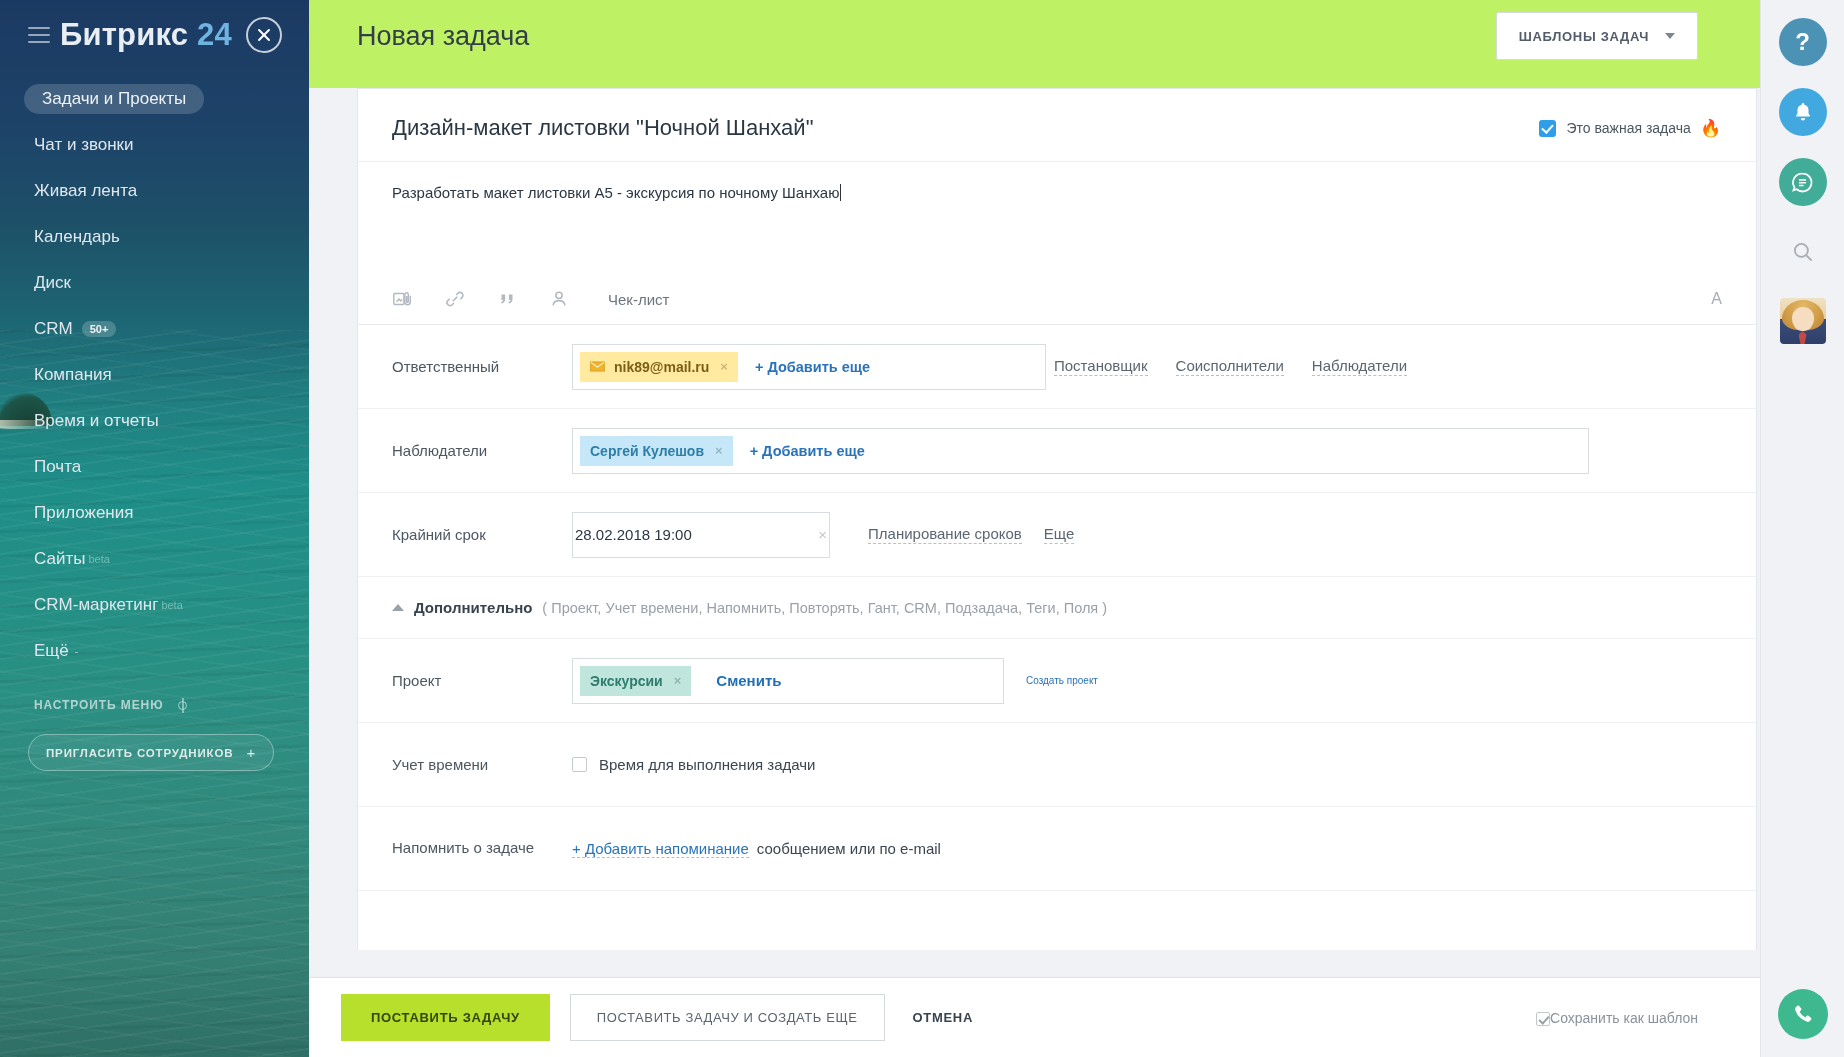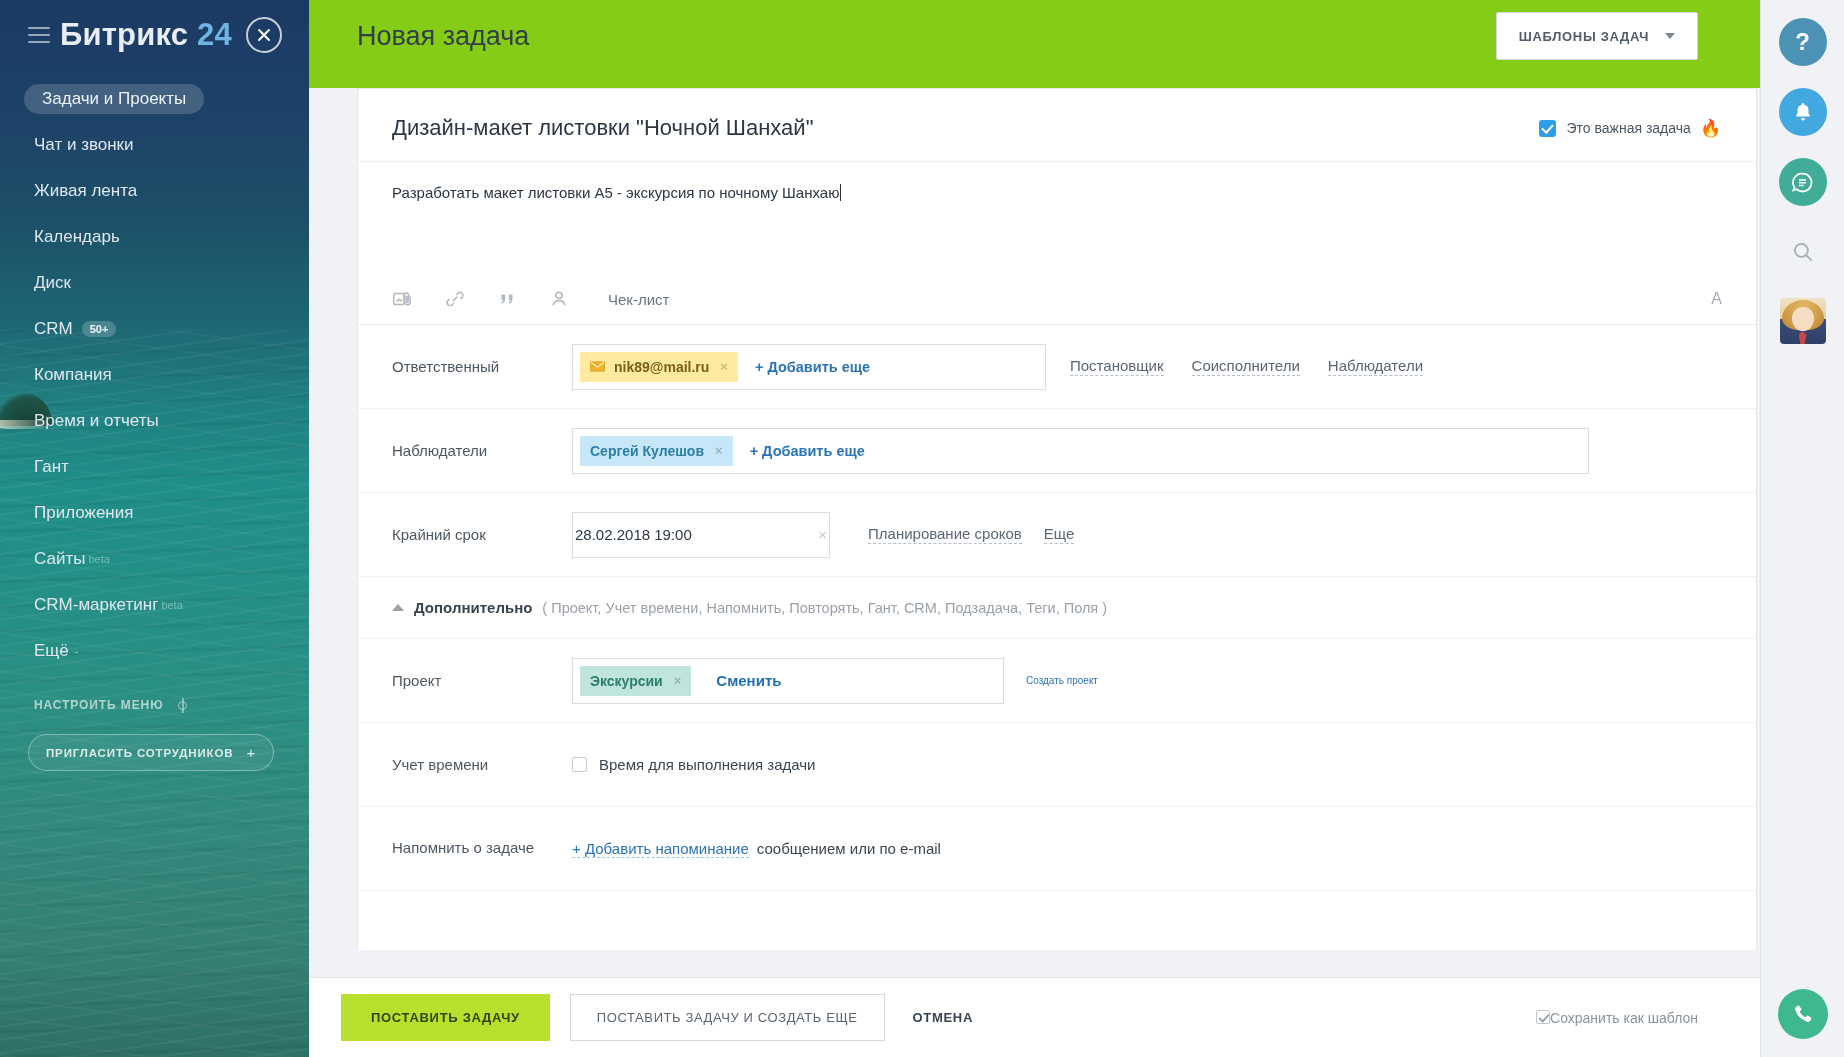--- a/index.html
+++ b/index.html
@@ -95,21 +95,21 @@
     padding: 9px 17px; color: rgba(255,255,255,.82);
     font-size: 11.5px; font-weight: bold; letter-spacing: .85px; cursor: pointer;
     background: rgba(255,255,255,.06); text-transform: uppercase;
   }
   .invite-btn .plus { font-size: 15px; font-weight: normal; }
 
   
   .main { flex: 1; position: relative; background: #f0f2f5; height: 1057px; overflow: hidden; }
   .topbar {
     height: 88px; display: flex; align-items: center; justify-content: space-between;
-    padding: 0 62px 16px 48px; background: #84cc16;
+    padding: 0 62px 16px 48px; background: #bef264;
   }
   .page-title { font-size: 27px; color: #333e48; font-weight: normal; }
   .tpl-btn {
     border: 1px solid #d5d9de; background: #fff; border-radius: 2px;
     padding: 0 22px; height: 48px; display: flex; align-items: center; gap: 16px;
     font-size: 13px; font-weight: bold; letter-spacing: .7px; color: #535c69;
     cursor: pointer; text-transform: uppercase;
   }
   .chev { border-left: 5px solid transparent; border-right: 5px solid transparent; border-top: 6px solid #7d8791; }
 
@@ -167,21 +167,21 @@
     font-size: 14px; font-weight: bold; margin: 0 7px;
   }
   .token.yellow { background: #ffeaa0; color: #7a5f16; }
   .token.blue { background: #c5e7f7; color: #2e7ea8; }
   .token.green { background: #bfe5dd; color: #2e7d6d; }
   .token .x { color: rgba(0,0,0,.22); font-size: 13px; margin-left: 2px; cursor: pointer; }
   .env { width: 15px; height: 11px; display: block; }
   .add-more { color: #2a73b8; font-size: 14.5px; font-weight: bold; cursor: pointer; white-space: nowrap; padding: 0 10px; }
   .link-change { color: #1f6fb8; font-size: 15px; font-weight: bold; cursor: pointer; padding-left: 18px; }
 
-  .dashed-links { display: flex; gap: 28px; margin-left: 24px; }
+  .dashed-links { display: flex; gap: 28px; margin-left: 8px; }
   .dashed {
     font-size: 15px; color: #5c6672; border-bottom: 1px dashed #b9bfc6;
     cursor: pointer; padding-bottom: 1px;
   }
   .plain-link { color: #2a73b8; font-size: 10px; cursor: pointer; margin-left: 22px; }
 
   .date-input {
     border: 1px solid #d9dde1; background: #fff; height: 46px; width: 258px;
     display: flex; align-items: center; justify-content: space-between;
     padding: 0 2px; font-size: 15px; color: #2b3744; cursor: text;
@@ -217,21 +217,21 @@
   }
   .btn-outline {
     background: #fff; border: 1px solid #d5d9de; color: #5a646f; font-size: 13px;
     letter-spacing: .6px; height: 47px; padding: 0 26px; margin-left: 20px; cursor: pointer;
     text-transform: uppercase;
   }
   .btn-text {
     background: none; border: none; color: #39434e; font-size: 13px; font-weight: bold;
     letter-spacing: .7px; margin-left: 28px; cursor: pointer; text-transform: uppercase;
   }
-  .save-tpl { margin-left: auto; display: flex; align-items: flex-start; font-size: 14px; color: #8a929b; }
+  .save-tpl { margin-left: auto; display: flex; align-items: flex-end; font-size: 14px; color: #8a929b; }
   .cb-grey {
     width: 14px; height: 14px; border: 1px solid #c2c7cc; border-radius: 2px; background: #fff;
     position: relative; flex: 0 0 14px; cursor: pointer;
   }
   .cb-grey:after {
     content: ""; position: absolute; left: 4px; top: 1px; width: 4px; height: 8px;
     border: solid #9aa1a9; border-width: 0 2px 2px 0; transform: rotate(42deg);
   }
 
   
@@ -312,21 +312,21 @@
           <span>CRM</span>
           <span class="badge-50">50+</span>
         </div>
         <div class="nav-item">
           <span>Компания</span>
         </div>
         <div class="nav-item">
           <span>Время и отчеты</span>
         </div>
         <div class="nav-item">
-          <span>Гант</span>
+          <span>Почта</span>
         </div>
         <div class="nav-item">
           <span>Приложения</span>
         </div>
         <div class="nav-item">
           <span>Сайты</span>
           <span class="beta">beta</span>
         </div>
         <div class="nav-item">
           <span>CRM-маркетинг</span>

